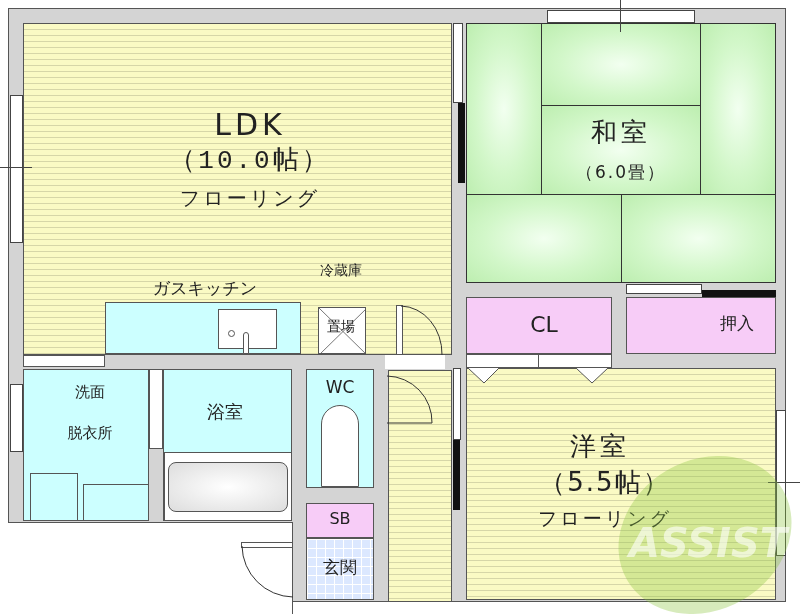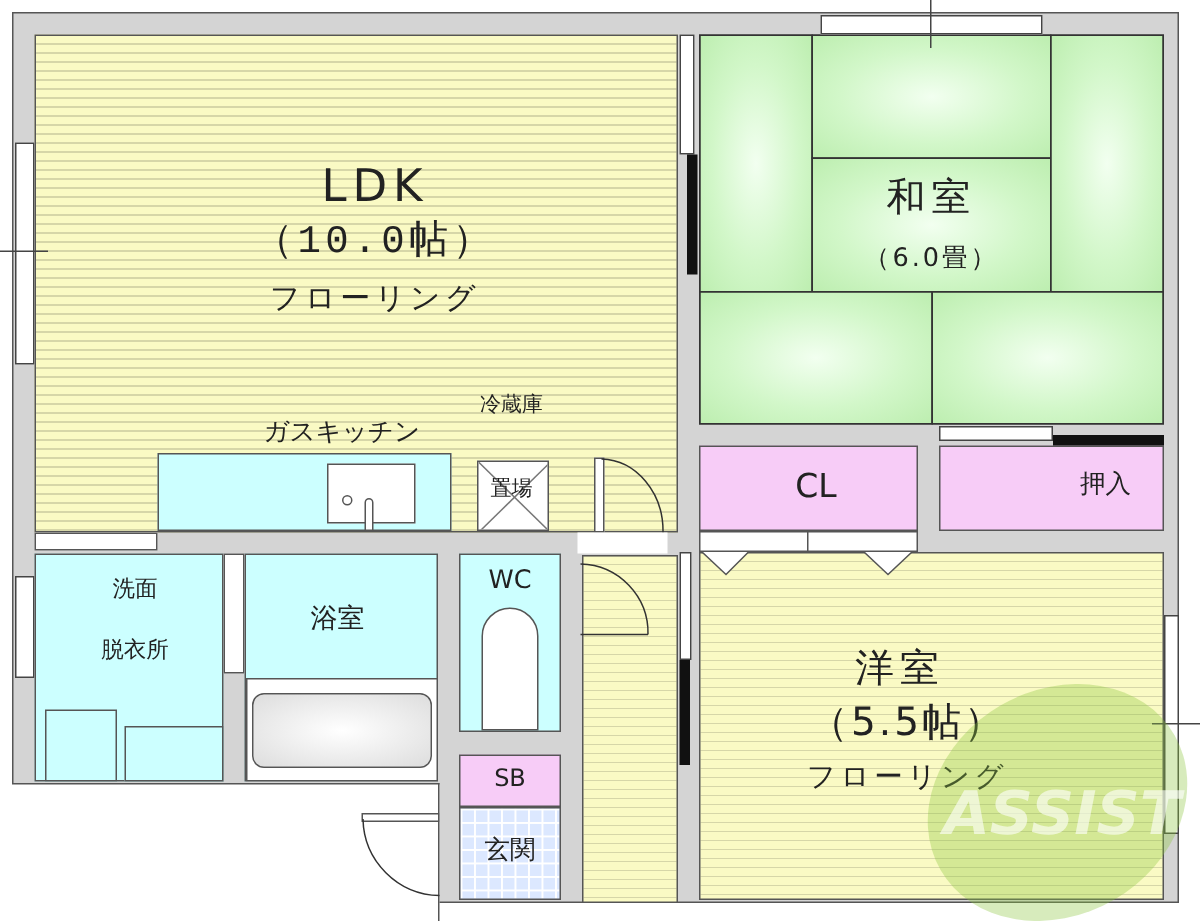--- a/index.html
+++ b/index.html
@@ -31,21 +31,21 @@
 <div class="label" style="left:140px;top:147px;width:220px;font-size:26px;letter-spacing:3px;font-family:Liberation Mono, monospace;">（10.0帖）</div>
 <div class="label" style="left:140px;top:187px;width:220px;font-size:20px;letter-spacing:3px;">フローリング</div>
 
 <div class="abs win" style="left:10px;top:95px;width:13px;height:148px;"></div>
 <div class="abs" style="left:0;top:167px;width:32px;height:1px;background:#444;"></div>
 
 <div class="abs aqua" style="left:105px;top:302px;width:196px;height:52px;"></div>
 <div class="abs white" style="left:218px;top:309px;width:59px;height:40px;"></div>
 <div class="abs" style="left:228px;top:330px;width:7px;height:7px;border:1px solid #555;border-radius:50%;background:#fff;"></div>
 <div class="abs" style="left:243px;top:332px;width:6px;height:22px;border:1px solid #555;border-radius:3px 3px 0 0;background:#fff;"></div>
-<div class="label" style="left:130px;top:279px;width:150px;font-size:17px;text-align:right;">ガスキッチン</div>
+<div class="label" style="left:130px;top:279px;width:150px;font-size:17px;">ガスキッチン</div>
 
 <div class="abs white" style="left:318px;top:307px;width:48px;height:47px;overflow:hidden;">
   <svg width="48" height="47">
       <line x1="0" y1="0" x2="48" y2="47" stroke="#777"></line>
       <line x1="48" y1="0" x2="0" y2="47" stroke="#777"></line>
     </svg>
 </div>
 <div class="label" style="left:306px;top:262px;width:70px;font-size:14px;">冷蔵庫</div>
 <div class="label" style="left:306px;top:282px;width:70px;font-size:14px;margin-top:36px;">置場</div>
 
@@ -107,21 +107,21 @@
 
 <div class="abs aqua" style="left:23px;top:369px;width:126px;height:152px;"></div>
 <div class="label" style="left:50px;top:384px;width:80px;font-size:15px;">洗面</div>
 <div class="label" style="left:50px;top:425px;width:80px;font-size:15px;">脱衣所</div>
 <div class="abs white" style="left:30px;top:473px;width:48px;height:48px;background:#ccffff;"></div>
 <div class="abs white" style="left:83px;top:484px;width:66px;height:37px;background:#ccffff;"></div>
 <div class="abs win" style="left:10px;top:384px;width:13px;height:68px;"></div>
 
 <div class="abs aqua" style="left:163px;top:369px;width:129px;height:152px;"></div>
 <div class="abs" style="left:149px;top:369px;width:14px;height:80px;background:#fff;border:1px solid #555;"></div>
-<div class="label" style="left:180px;top:402px;width:90px;font-size:18px;font-family:Liberation Serif, serif;">浴室</div>
+<div class="label" style="left:180px;top:402px;width:90px;font-size:18px;">浴室</div>
 <div class="abs white" style="left:164px;top:452px;width:128px;height:69px;"></div>
 <div class="abs" style="left:168px;top:462px;width:120px;height:50px;border-radius:8px;background:radial-gradient(ellipse,#fff,#ddd);border:1px solid #555;"></div>
 
 <div class="abs aqua" style="left:306px;top:369px;width:68px;height:119px;"></div>
 <div class="label" style="left:306px;top:378px;width:68px;font-size:17px;">WC</div>
 <div class="abs" style="left:321px;top:405px;width:38px;height:82px;border:1px solid #555;border-radius:19px 19px 0 0;background:#fff;"></div>
 
 <div class="abs pink" style="left:306px;top:503px;width:68px;height:35px;"></div>
 <div class="label" style="left:306px;top:510px;width:68px;font-size:16px;">SB</div>
 

